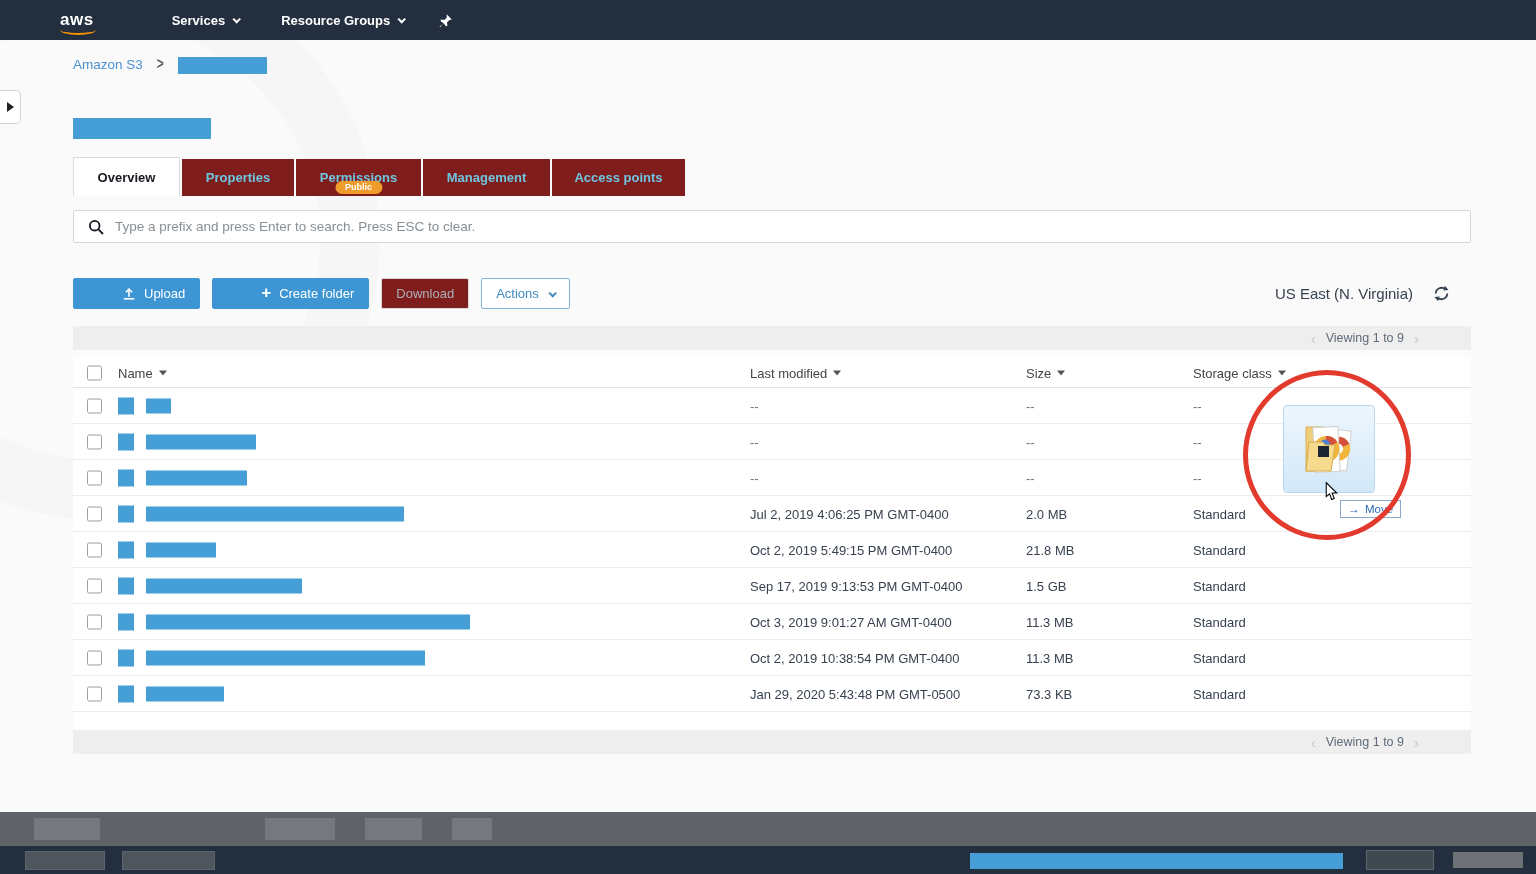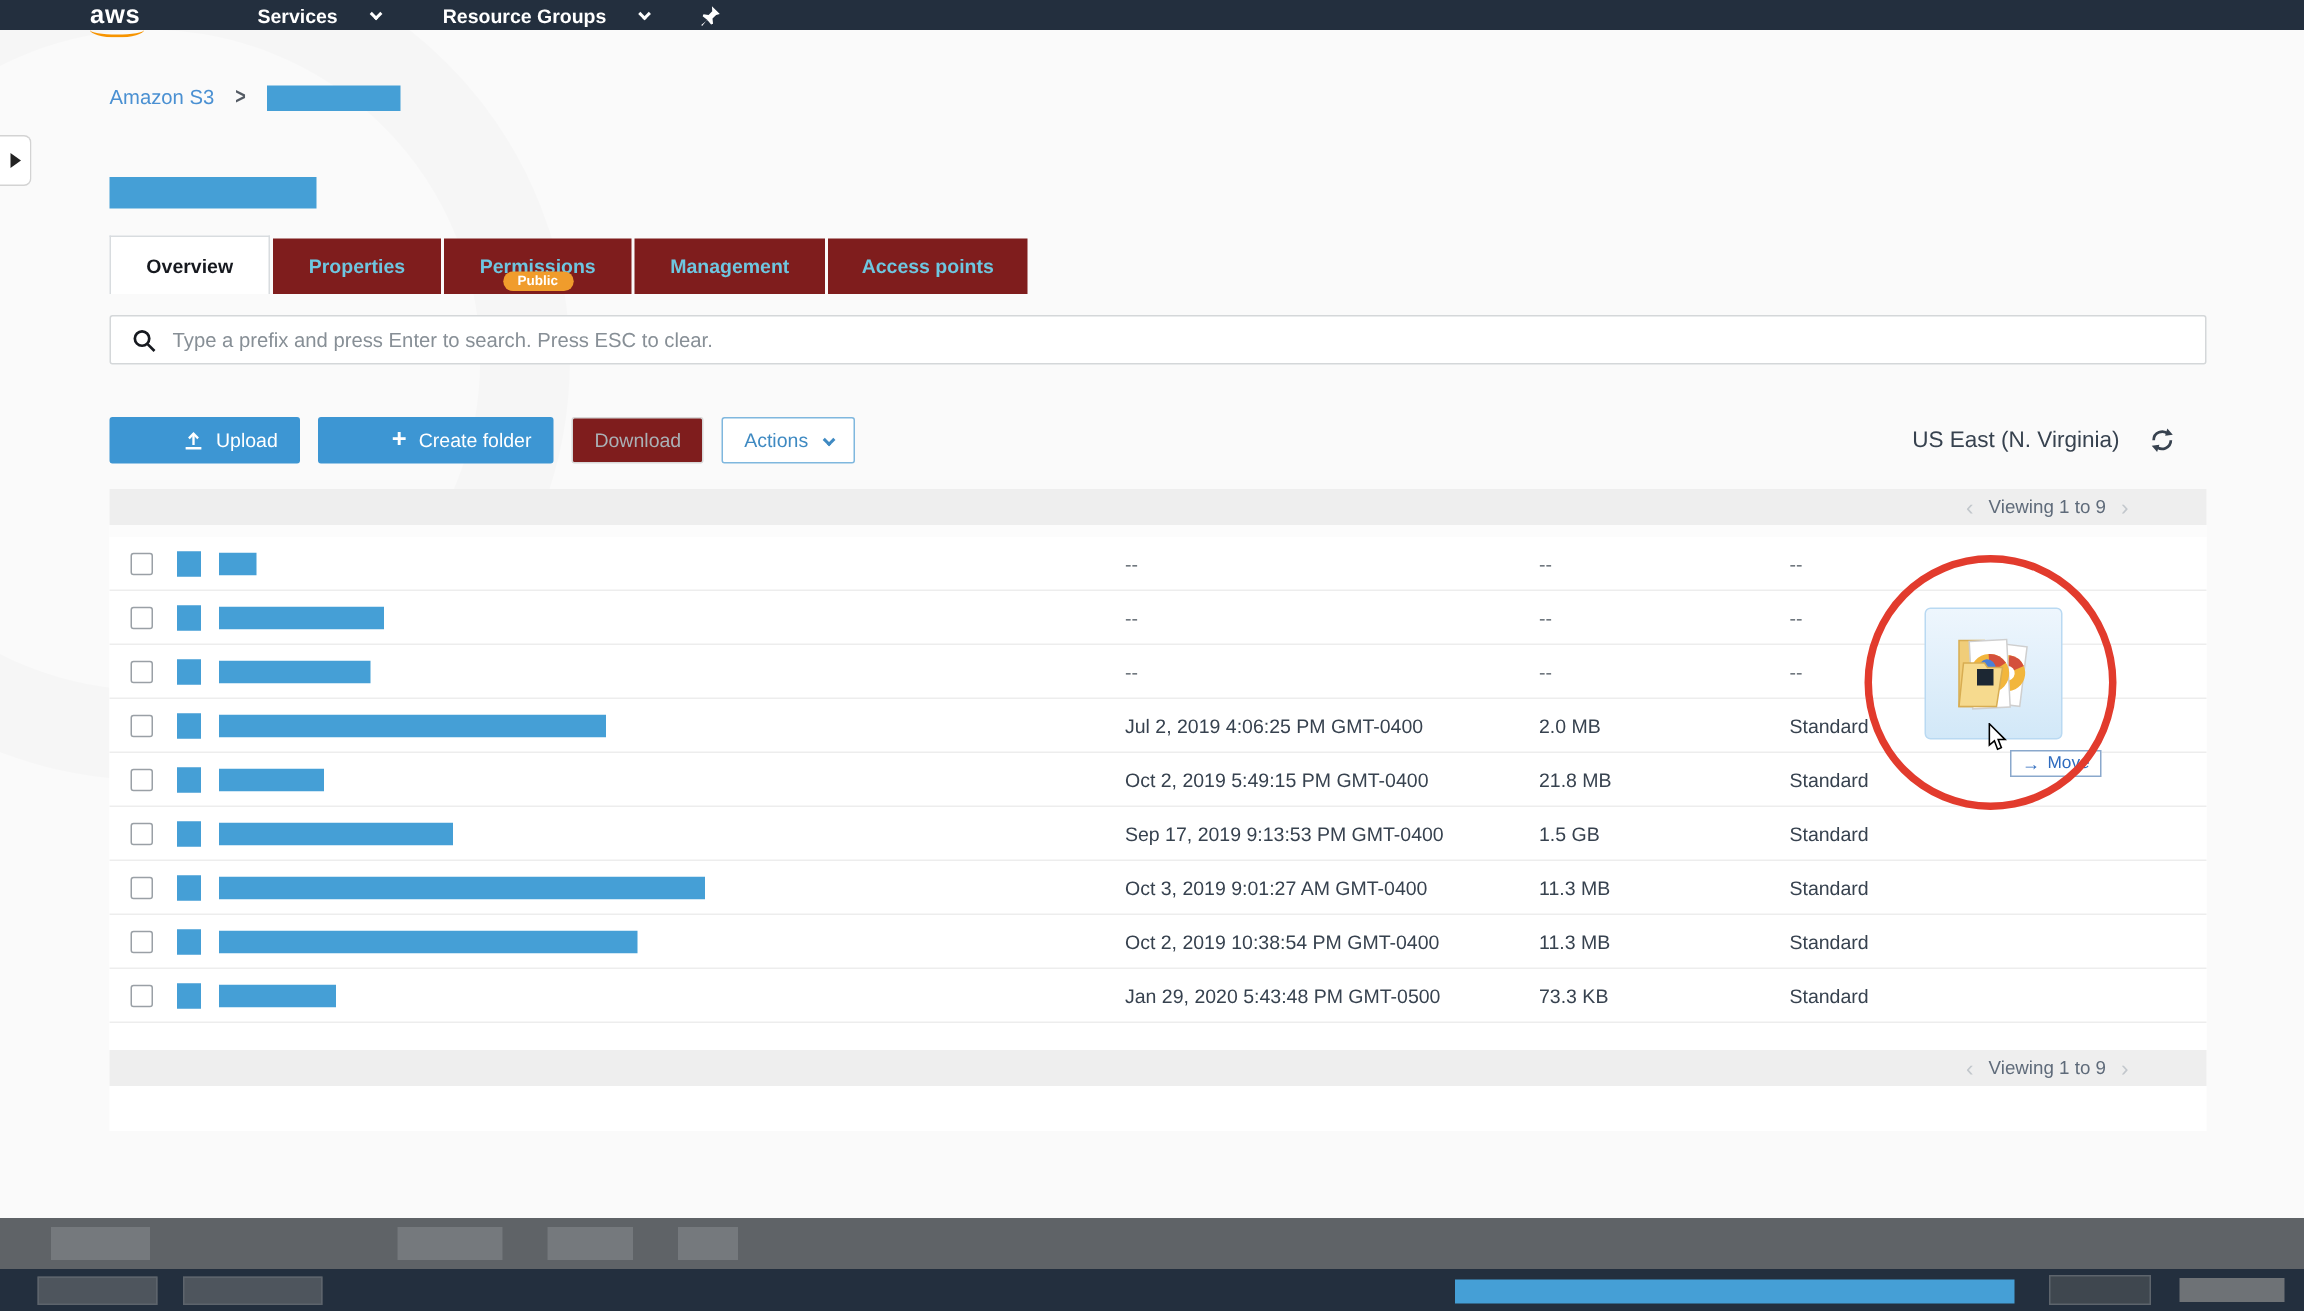--- a/index.html
+++ b/index.html
@@ -5,27 +5,27 @@
   * { box-sizing: border-box; margin: 0; padding: 0; }
   html,body { width:1536px; height:874px; overflow:hidden; }
   body {
     font-family: "Liberation Sans", sans-serif;
     background:#fafafa;
     position:relative;
     color:#16191f;
   }
   
   .topnav {
-    position:absolute; top:0; left:0; width:1536px; height:20px;
+    position:absolute; top:0; left:0; width:1536px; height:40px;
     background:#232f3e; display:flex; align-items:center; z-index:50;
   }
   .aws-logo { position:relative; margin-left:60px; color:#fff; font-weight:700; font-size:17px; letter-spacing:.5px; cursor:pointer; }
   .aws-logo .swoosh { position:absolute; left:0; right:-2px; bottom:-5px; height:7px;
     border-bottom:2px solid #f79400; border-radius:0 0 70% 70% / 0 0 100% 100%; }
-  .nav-item { display:flex; align-items:center; color:#fff; font-size:13px; font-weight:700; cursor:pointer;gap:14px; }
+  .nav-item { display:flex; align-items:center; color:#fff; font-size:13px; font-weight:700; cursor:pointer; }
   .nav-item.svc { margin-left:78px; }
   .nav-item.rg  { margin-left:42px; }
   .chev { display:inline-block; width:6px; height:6px; border-right:2px solid currentColor; border-bottom:2px solid currentColor;
     transform:rotate(45deg) translateY(-1px); margin-left:8px; }
   .pin-wrap { margin-left:34px; cursor:pointer; display:flex; }
   .nav-right { margin-left:auto; display:flex; align-items:center; margin-right:58px; }
   .bell-wrap { cursor:pointer; display:flex; }
   .account-redact { width:102px; height:15px; background:#8a9096; margin-left:30px; cursor:pointer; }
   .nav-item.global { margin-left:22px; }
   .nav-item.support { margin-left:30px; margin-right:0; }
@@ -220,20 +220,39 @@
 
 <div class="panel">
 
   <div class="gray-strip">
     <span class="pg-chev">‹</span>
     <span class="viewing-text">Viewing 1 to 9</span>
     <span class="pg-chev">›</span>
   </div>
   <div class="strip-gap"></div>
 
+  <div class="thead">
+    <span class="cell-cb" style="top:50%"></span>
+    <span class="hdr-label col-name">
+      <span>Name</span>
+      <span class="sortcaret"></span>
+    </span>
+    <span class="hdr-label col-mod">
+      <span>Last modified</span>
+      <span class="sortcaret"></span>
+    </span>
+    <span class="hdr-label col-size">
+      <span>Size</span>
+      <span class="sortcaret"></span>
+    </span>
+    <span class="hdr-label col-storage">
+      <span>Storage class</span>
+      <span class="sortcaret"></span>
+    </span>
+  </div>
 
   <div class="trow">
     <span class="cell-cb"></span>
     <span class="cell-icon"></span>
     <span class="cell-namebar" style="width:25px"></span>
     <span class="cell-text col-mod dash">--</span>
     <span class="cell-text col-size dash">--</span>
     <span class="cell-text col-storage dash">--</span>
   </div>
 

